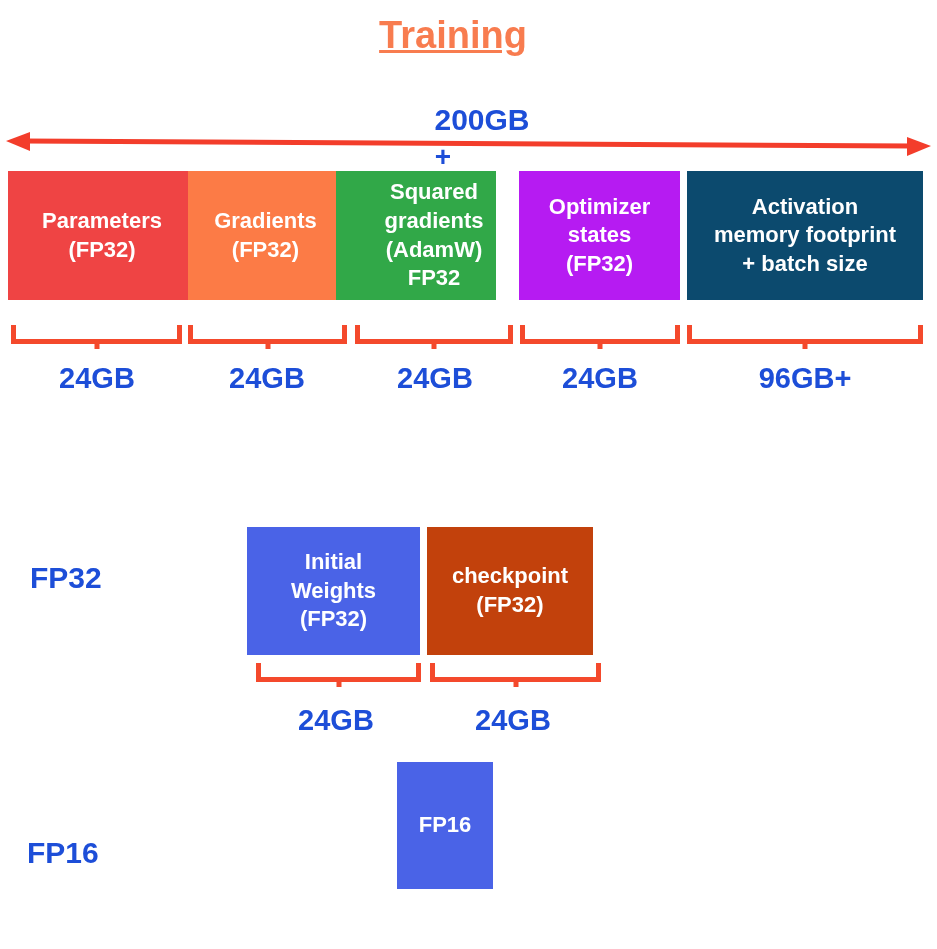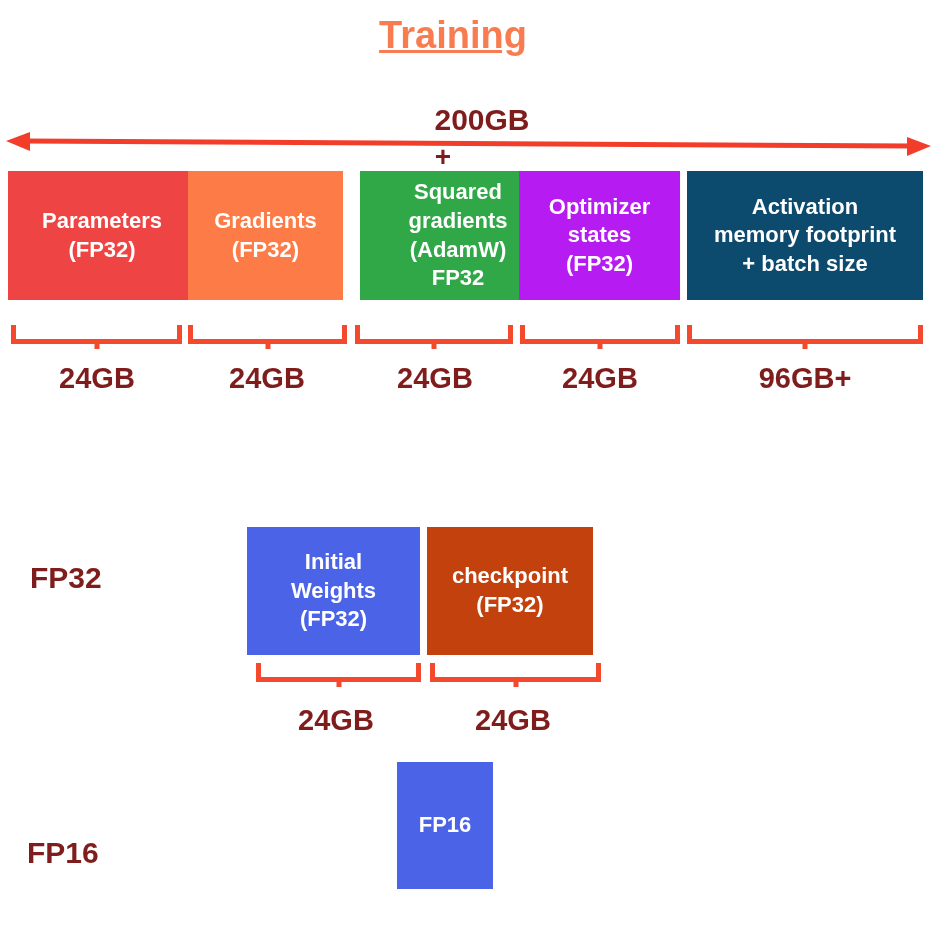--- a/index.html
+++ b/index.html
@@ -13,21 +13,21 @@
   }
   .abs { position: absolute; }
   .sec-title {
     font-size: 38px;
     font-weight: bold;
     color: #f87c4f;
     white-space: nowrap;
     transform: translateX(-50%);
   }
   .blk {
-    color: #7f1d1d;
+    color: #1d4ed8;
     font-weight: bold;
     white-space: nowrap;
   }
   .center { transform: translateX(-50%); }
   .box {
     display: flex;
     align-items: center;
     justify-content: center;
     text-align: center;
     color: #ffffff;
@@ -73,21 +73,21 @@
   <div class="abs blk center" style="left:443px; top:141px; font-size:28px;">+</div>
 
   <div class="abs box" style="left: 8px; top: 171px; width: 188px; height: 129px; background-color: #ef4444;">
     <span>Parameters
 (FP32)</span>
   </div>
   <div class="abs box" style="left: 188px; top: 171px; width: 155px; height: 129px; background-color: rgb(252, 123, 70);">
     <span>Gradients
 (FP32)</span>
   </div>
-  <div class="abs box" style="left: 360px; top: 171px; width: 160px; height: 129px; background-color: rgb(49, 168, 72); padding-left: 36px;">
+  <div class="abs box" style="left: 336px; top: 171px; width: 160px; height: 129px; background-color: rgb(49, 168, 72); padding-left: 36px;">
     <span>Squared
 gradients
 (AdamW)
 FP32</span>
   </div>
   <div class="abs box" style="left: 519px; top: 171px; width: 161px; height: 129px; background-color: rgb(182, 27, 242);">
     <span>Optimizer
 states
 (FP32)</span>
   </div>

